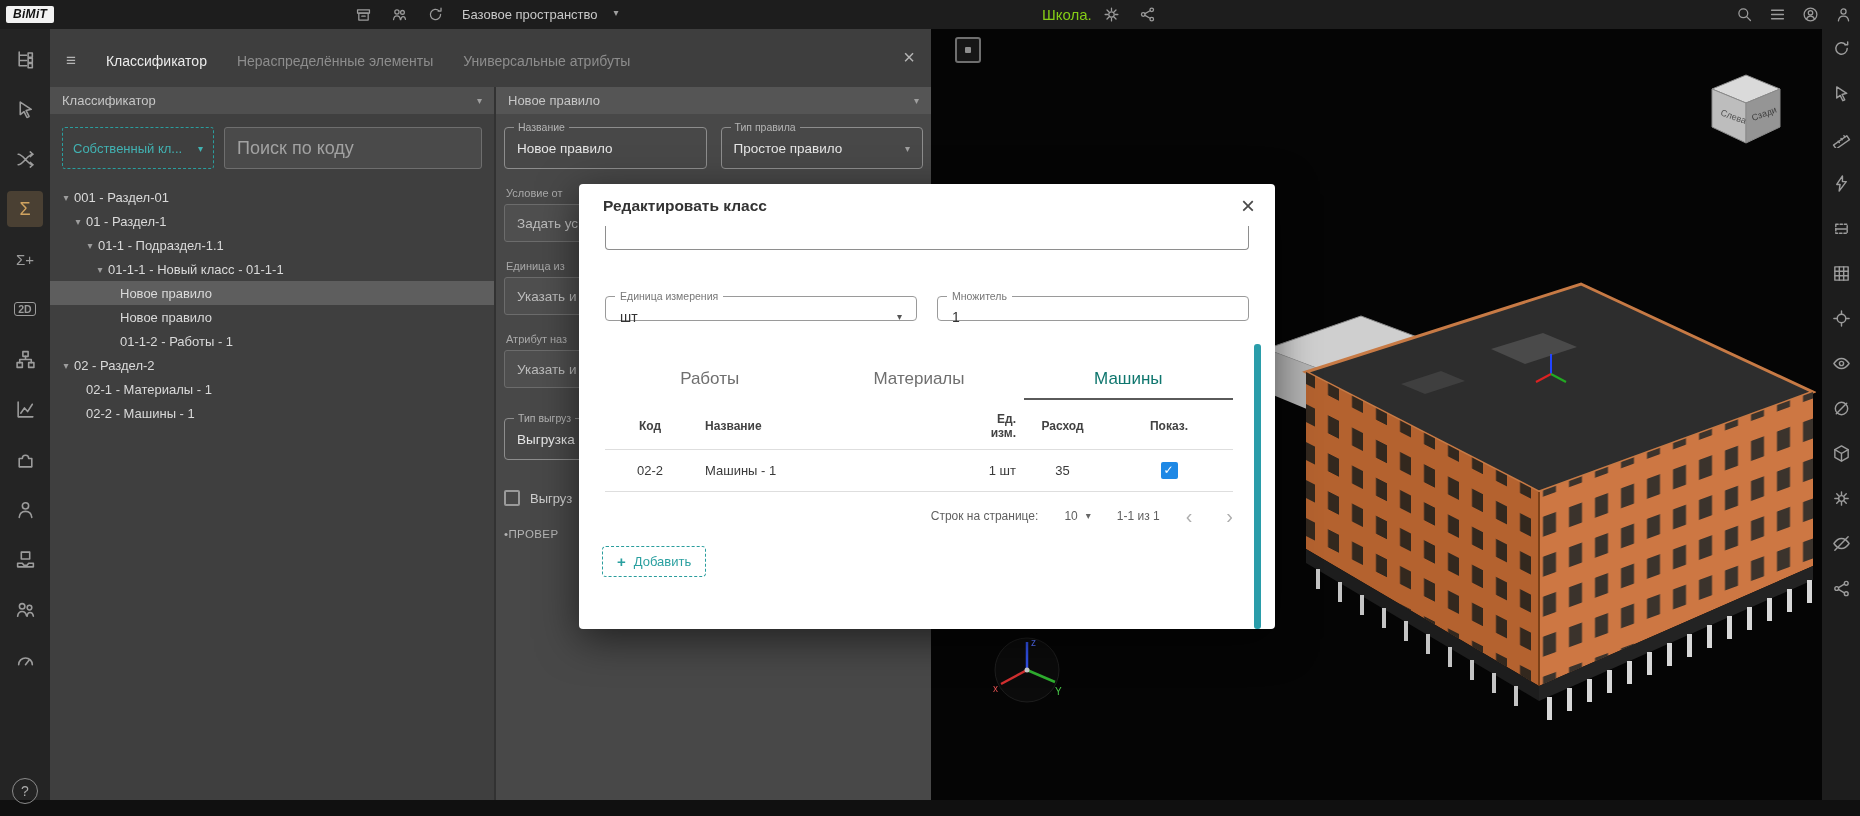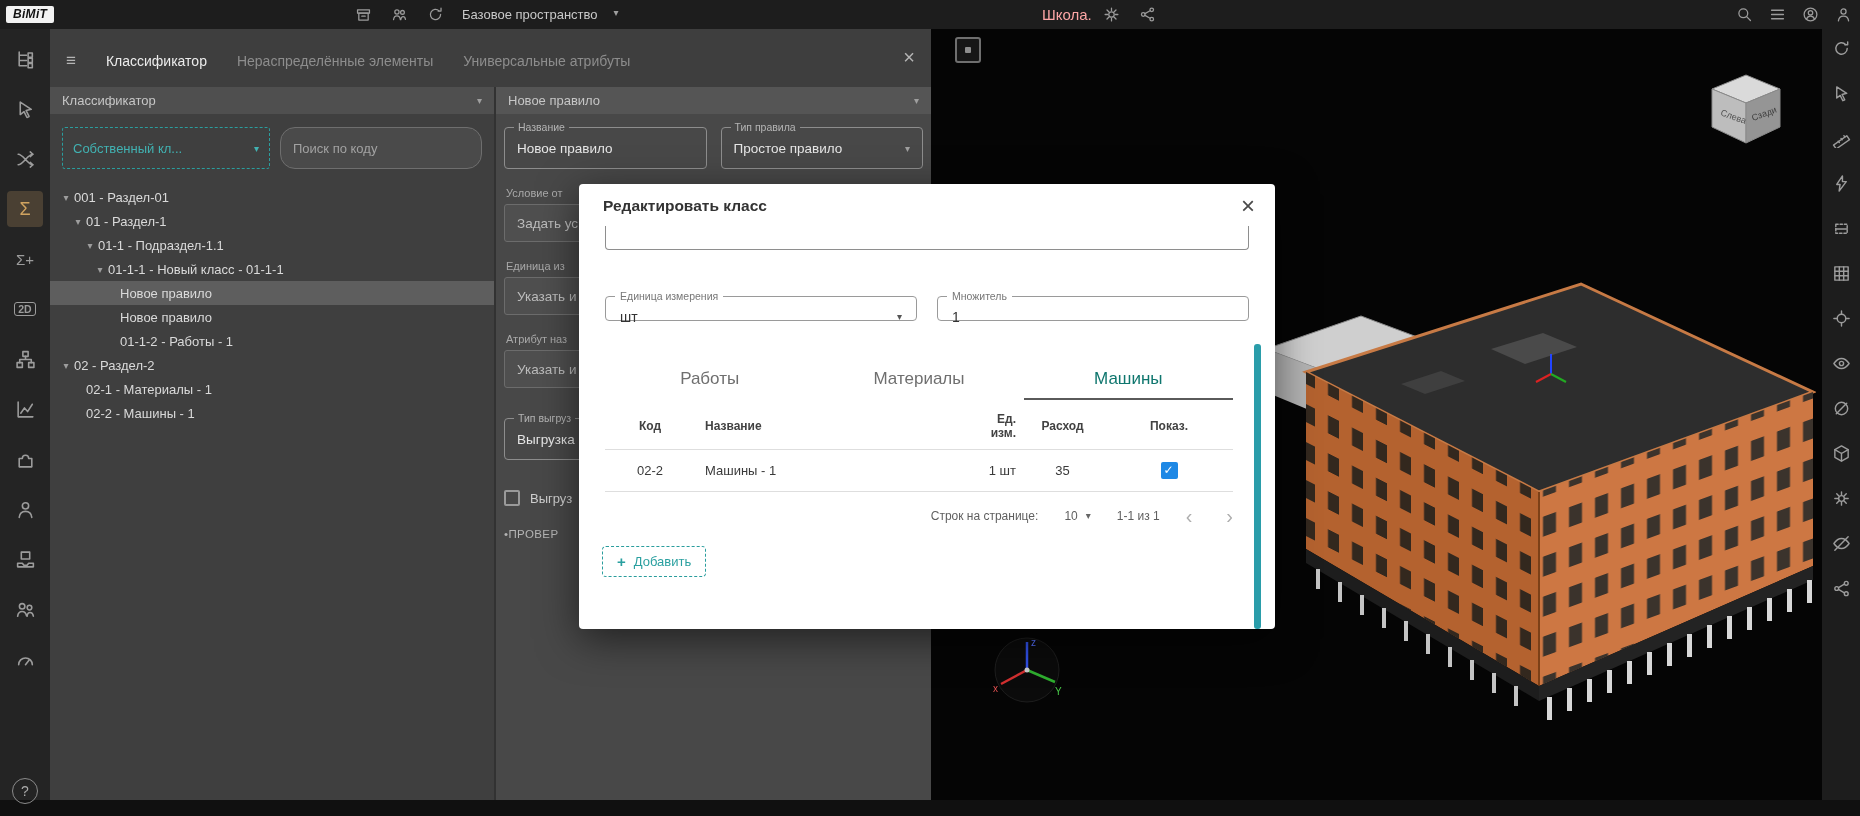--- a/index.html
+++ b/index.html
@@ -7,21 +7,21 @@
   body { font-family:"Liberation Sans","DejaVu Sans",sans-serif; background:#141414; overflow:hidden; position:relative; }
 
   
   .topbar { position:absolute; left:0; top:0; right:0; height:29px; background:#1d1d1d; display:flex; align-items:center; z-index:30; }
   .logo { margin-left:6px; background:#f2f2f2; color:#111; font-weight:bold; font-style:italic; font-size:12px; padding:1px 7px 2px; border-radius:2px; letter-spacing:.3px; }
   .tb-left-icons { position:absolute; left:352px; display:flex; gap:14px; align-items:center; }
   .tb-icon { width:22px; height:22px; display:flex; align-items:center; justify-content:center; cursor:pointer; }
   .tb-icon svg { width:17px; height:17px; stroke:#9b9b9b; fill:none; stroke-width:1.5; stroke-linecap:round; stroke-linejoin:round; }
   .workspace { position:absolute; left:462px; display:flex; align-items:flex-start; gap:16px; color:#c9c9c9; font-size:13px; cursor:pointer; }
   .chev { font-size:10px; color:#9f9f9f; }
-  .project-title { position:absolute; left:1042px; color:#fca5a5; font-size:15px; }
+  .project-title { position:absolute; left:1042px; color:#84cc16; font-size:15px; }
   .tb-mid { position:absolute; left:1100px; display:flex; gap:14px; }
   .tb-right { position:absolute; right:6px; display:flex; align-items:center; gap:11px; }
 
   
   .side { position:absolute; left:0; top:29px; bottom:16px; width:50px; background:#242424; z-index:25; display:flex; flex-direction:column; align-items:center; padding-top:12px; gap:14px; }
   .si { width:36px; height:36px; display:flex; align-items:center; justify-content:center; color:#9c9c9c; border-radius:4px; cursor:pointer; font-size:18px; flex:0 0 auto; }
   .si svg { width:21px; height:21px; stroke:#9c9c9c; fill:none; stroke-width:1.5; stroke-linecap:round; stroke-linejoin:round; }
   .si.active { background:#4a4033; color:#d0a360; }
   .badge2d { border:1.5px solid currentColor; border-radius:3px; font-size:10.5px; padding:0 3px; font-weight:bold; }
   .help { position:absolute; bottom:12px; left:12px; width:26px; height:26px; border:1.5px solid #8a8a8a; border-radius:50%; color:#ababab; display:flex; align-items:center; justify-content:center; font-size:14px; cursor:pointer; z-index:26;}
@@ -35,21 +35,21 @@
   .panel-close { position:absolute; right:16px; top:18px; font-size:20px; color:#b5b5b5; cursor:pointer; line-height:1; }
   .cols { flex:1; display:flex; min-height:0; }
   .col-l { width:446px; background:#3f3f3f; display:flex; flex-direction:column; border-right:2px solid #323232; }
   .col-r { flex:1; background:#484848; display:flex; flex-direction:column; }
   .col-head { height:27px; background:#4f4f4f; display:flex; align-items:center; justify-content:space-between; padding:0 12px; font-size:13px; color:#c6c6c6; cursor:pointer; }
   .col-r .col-head { background:#555; }
 
   .ctl-row { display:flex; gap:10px; padding:13px 12px 8px; }
   .dashed-select { width:210px; height:42px; border:1px dashed #2a9d9d; border-radius:3px; color:#41b2b2; font-size:13px; display:flex; align-items:center; justify-content:space-between; padding:0 10px; cursor:pointer; }
   .dashed-select .chev { color:#41b2b2; }
-  .search-box { flex:1; height:42px; background:#4a4a4a; border:1px solid #6e6e6e; border-radius:15px; color:#d6d6d6; font-size:13px; padding:0 12px; outline:none; }
+  .search-box { flex:1; height:42px; background:#4a4a4a; border:1px solid #6e6e6e; border-radius:3px; color:#d6d6d6; font-size:18px; padding:0 12px; outline:none; }
   .search-box::placeholder { color:#a2a2a2; }
   .tree-tools { display:flex; justify-content:space-between; align-items:center; padding:4px 14px 2px; }
   .link-teal { color:#3cb0b0; font-size:12px; display:flex; gap:6px; align-items:center; cursor:pointer; }
   .link-teal svg { width:13px; height:13px; stroke:#3cb0b0; fill:none; stroke-width:1.6; stroke-linecap:round; }
   .filters-label { font-size:11px; letter-spacing:.5px; }
   .funnel { width:12px; height:12px; }
   .tree { flex:1; overflow:hidden; padding-top:8px; }
   .trow { height:24px; display:flex; align-items:center; font-size:13px; color:#dadada; cursor:pointer; }
   .trow.sel { background:#5e5e5e; }
   .trow .arr { width:16px; font-size:10px; color:#9d9d9d; text-align:center; flex:0 0 auto; }

